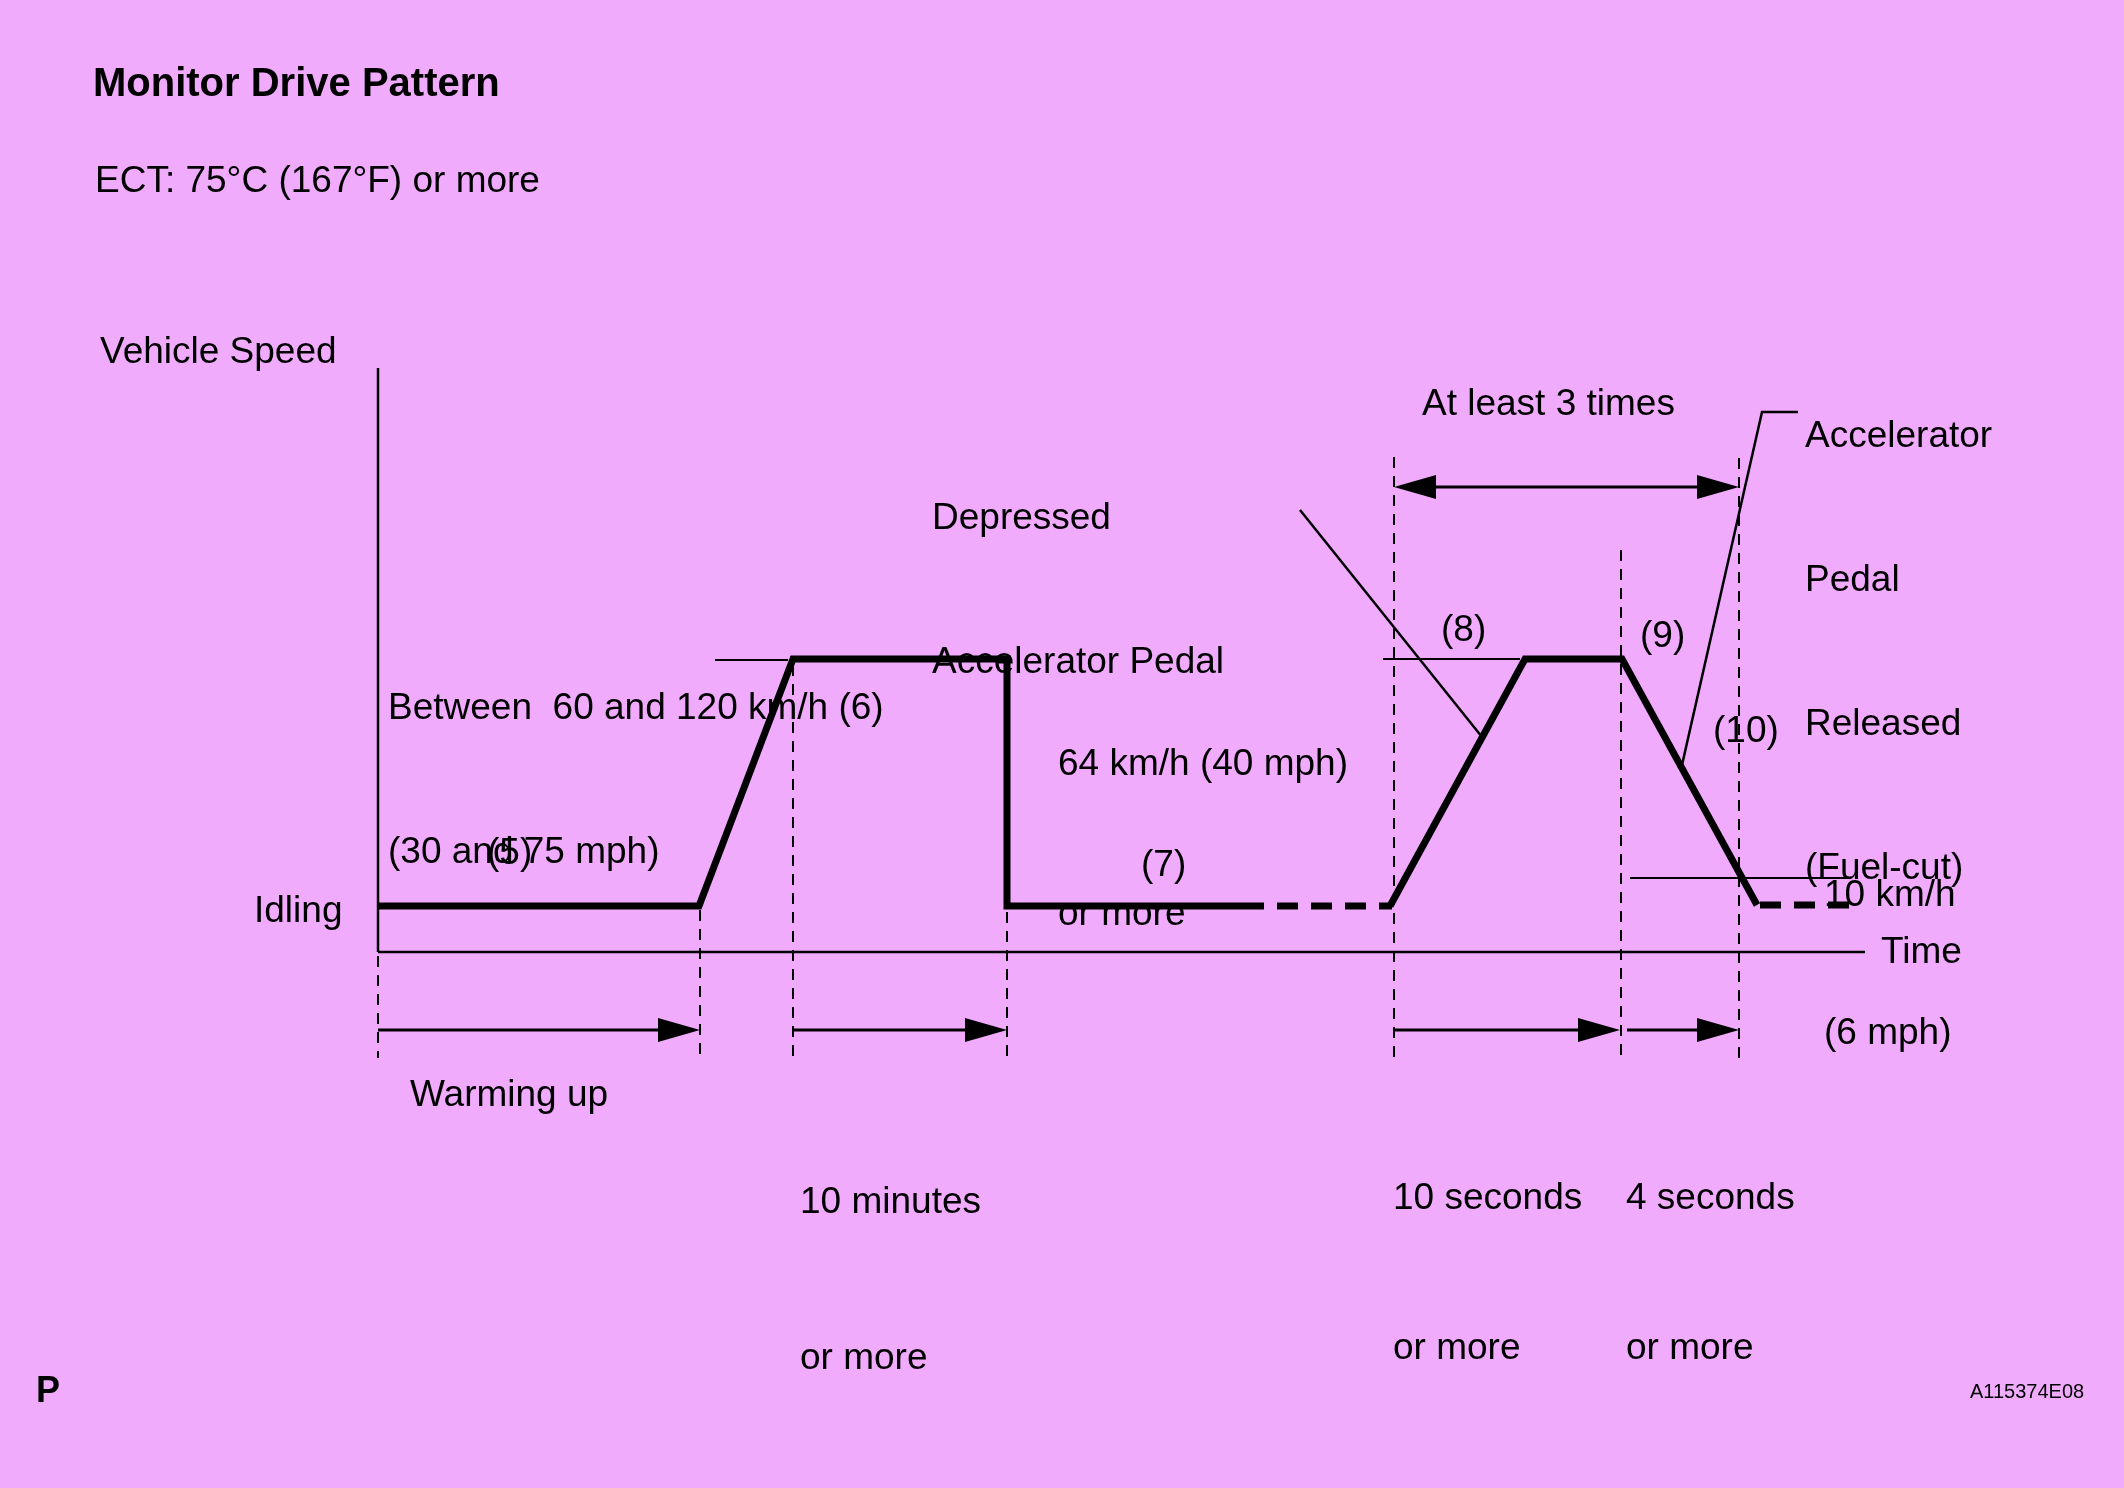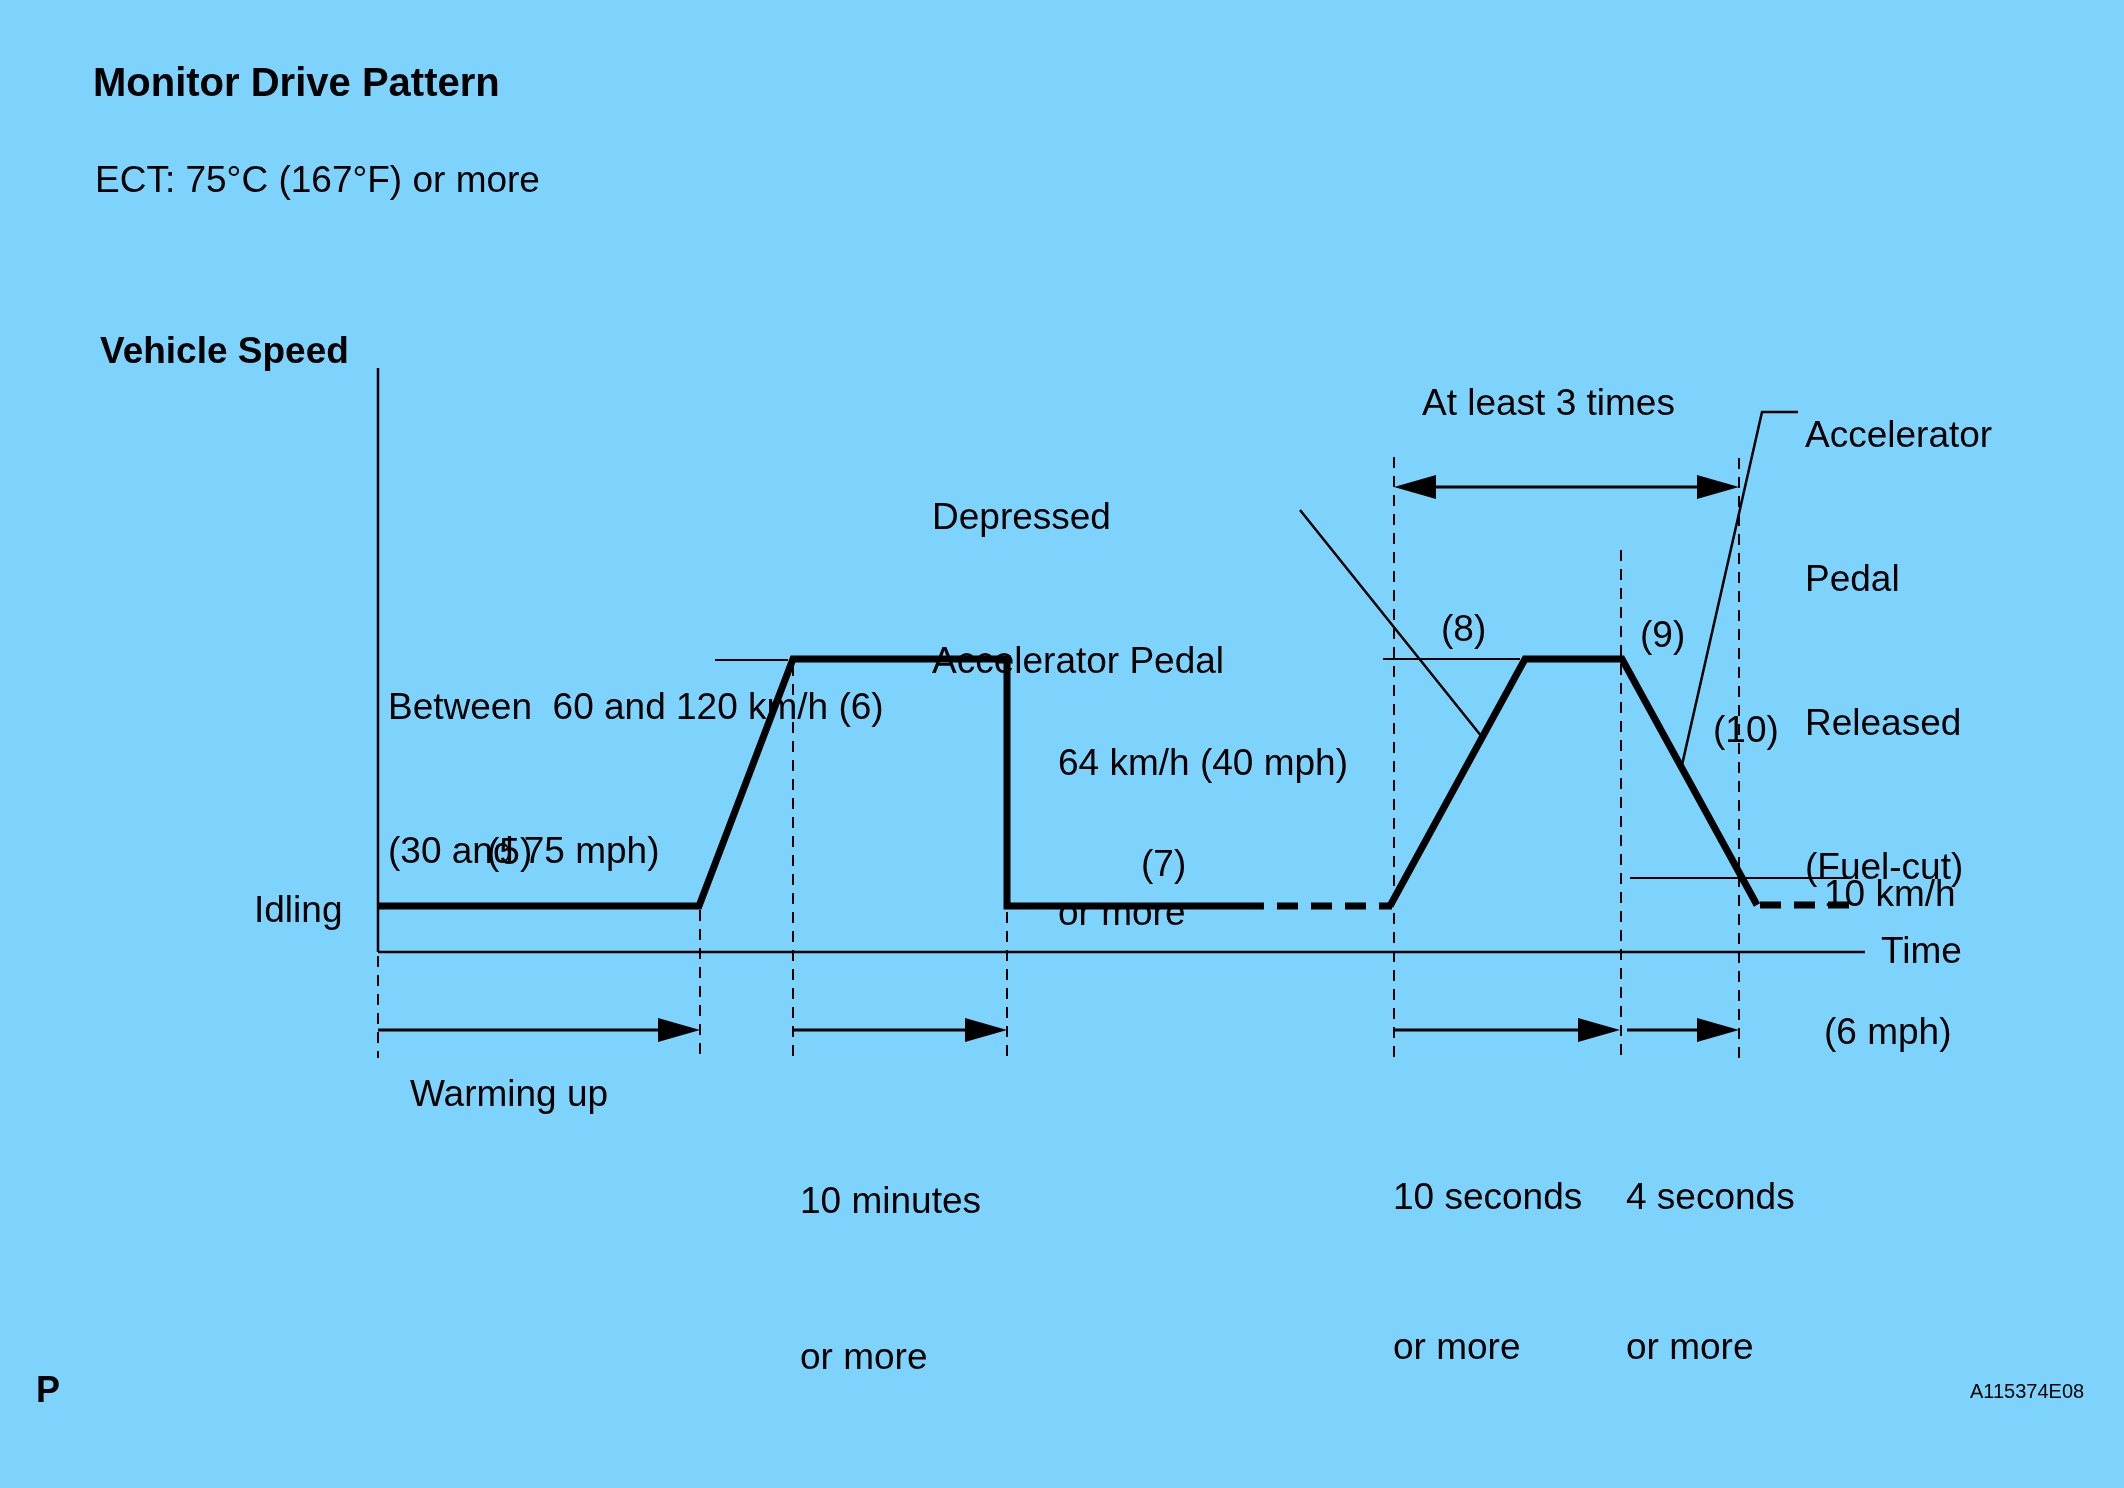--- a/index.html
+++ b/index.html
@@ -4,21 +4,21 @@
 <style>
   html, body {
     margin: 0;
     padding: 0;
     background: #ffffff;
   }
   #canvas {
     position: relative;
     width: 2124px;
     height: 1488px;
-    background: #7dd3fc;
+    background: #f0abfc;
     font-family: "Liberation Sans", "DejaVu Sans", sans-serif;
     color: #000000;
     overflow: hidden;
   }
   #linework {
     position: absolute;
     left: 0;
     top: 0;
   }
   .lbl {
@@ -87,21 +87,21 @@
       <path d="M1394,1030 L1588,1030" stroke="#000" stroke-width="3" fill="none"></path>
       <polygon points="1620,1030 1578,1018 1578,1042" fill="#000"></polygon>
       <path d="M1627,1030 L1707,1030" stroke="#000" stroke-width="3" fill="none"></path>
       <polygon points="1739,1030 1697,1018 1697,1042" fill="#000"></polygon>
     </g>
   </svg>
 
   <div class="lbl title" style="left:93px; top:58px;">Monitor Drive Pattern</div>
   <div class="lbl" style="left:95px; top:156px;">ECT: 75°C (167°F) or more</div>
 
-  <div class="lbl" style="left:100px; top:327px;font-weight:bold;">Vehicle Speed</div>
+  <div class="lbl" style="left:100px; top:327px;">Vehicle Speed</div>
   <div class="lbl" style="left:254px; top:886px;">Idling</div>
   <div class="lbl" style="left:1881px; top:927px;">Time</div>
 
   <div class="lbl" style="left:388px; top:587px;">
     <span>Between  60 and 120 km/h (6)</span>
     <span>(30 and 75 mph)</span>
   </div>
 
   <div class="lbl" style="left:1058px; top:638px; line-height:50px;">
     <span>64 km/h (40 mph)</span>

